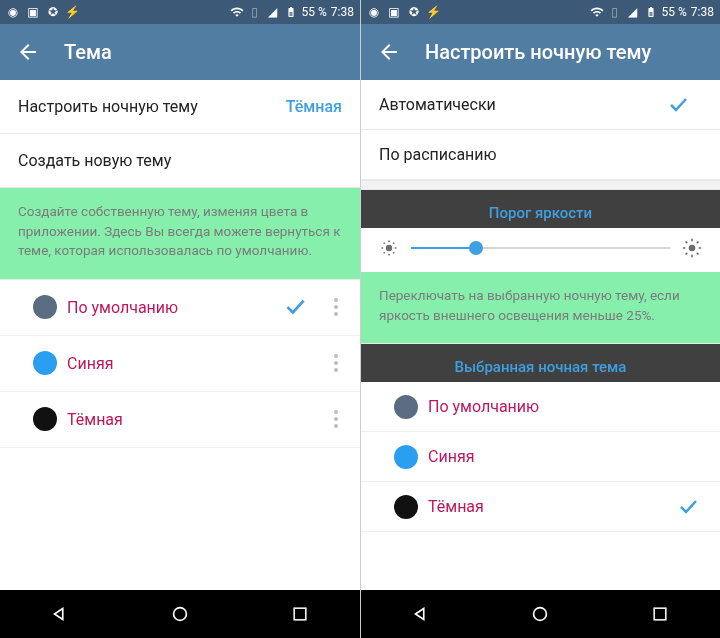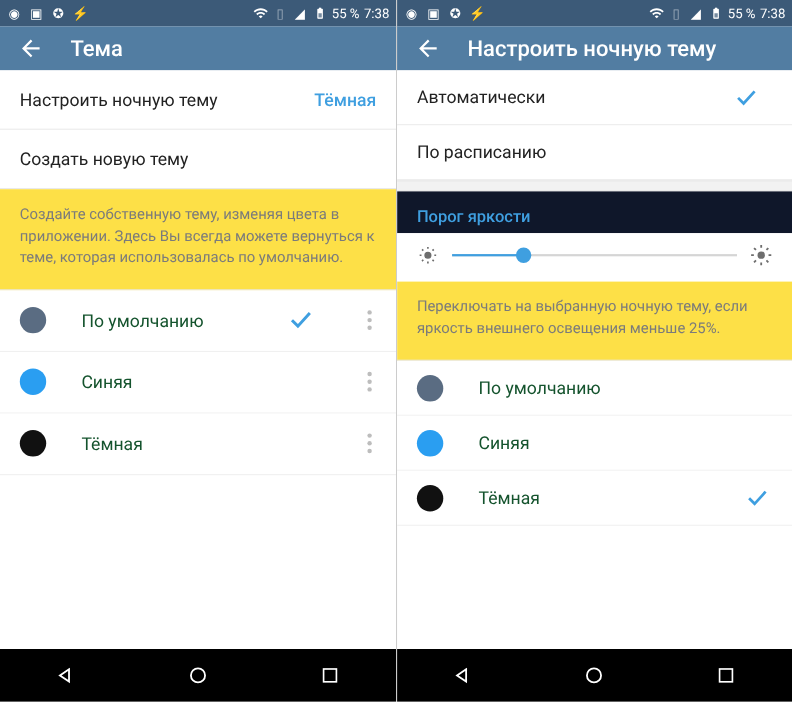--- a/index.html
+++ b/index.html
@@ -4,30 +4,30 @@
 <style>
   * { box-sizing: border-box; margin: 0; padding: 0; }
   html, body { width: 720px; height: 638px; font-family: Roboto, Arial, sans-serif; background: #fff; overflow: hidden; }
   .wrap { display: flex; width: 720px; height: 638px; }
   .phone { width: 360px; height: 638px; display: flex; flex-direction: column; background: #eee; }
   .phone + .phone { border-left: 1px solid #ccc; }
   .statusbar { height: 24px; background: #3c5a78; color: #fff; display: flex; align-items: center; font-size: 12px; padding: 0 6px; }
   .statusbar .sb-left { display: flex; gap: 6px; }
   .statusbar .sb-right { margin-left: auto; display: flex; align-items: center; gap: 4px; }
   .sb-ic { width: 14px; height: 14px; display: inline-flex; align-items: center; justify-content: center; }
-  .appbar { height: 40px; background: #527da2; color: #fff; display: flex; align-items: center; padding: 0 16px; gap: 24px; }
+  .appbar { height: 56px; background: #527da2; color: #fff; display: flex; align-items: center; padding: 0 16px; gap: 24px; }
   .appbar-title { font-size: 20px; font-weight: 500; }
   .content { flex: 1; background: #fff; overflow: hidden; }
   .row { min-height: 50px; display: flex; align-items: center; padding: 0 18px; background: #fff; border-bottom: 1px solid #e7e7e7; font-size: 16px; color: #222; }
   .row .spacer { flex: 1; }
   .row .accent { color: #3f9fe0; font-weight: 500; }
-  .info-block { padding: 14px 18px 18px; background: #fde047; font-size: 13.5px; color: #7b7b7b; line-height: 1.45; border-bottom: 1px solid #e7e7e7; }
-  .section-head { padding: 14px 18px 6px; color: #3f9fe0; font-size: 15px; font-weight: 500; background: #0f172a; }
+  .info-block { padding: 14px 18px 18px; background: #86efac; font-size: 13.5px; color: #7b7b7b; line-height: 1.45; border-bottom: 1px solid #e7e7e7; }
+  .section-head { padding: 14px 18px 6px; color: #3f9fe0; font-size: 15px; font-weight: 500; background: #404040; text-align: center; }
   .divider { height: 10px; background: #f2f2f2; border-top: 1px solid #e7e7e7; border-bottom: 1px solid #e7e7e7; }
-  .theme-row { min-height: 56px; display: flex; align-items: center; padding: 0 8px 0 18px; background: #fff; border-bottom: 1px solid #f0f0f0; gap: 32px; font-size: 16px; color: #14532d; }
+  .theme-row { min-height: 56px; display: flex; align-items: center; padding: 0 8px 0 33px; background: #fff; border-bottom: 1px solid #f0f0f0; gap: 10px; font-size: 16px; color: #be185d; }
   .swatch { width: 24px; height: 24px; border-radius: 50%; flex: none; }
   .swatch.default { background: #5a6c82; }
   .swatch.blue { background: #2a9ef1; }
   .swatch.dark { background: #111; }
   .theme-row .label { flex: 1; }
   .check { color: #3f9fe0; width: 28px; height: 28px; }
   .menu-dots { width: 32px; display: flex; flex-direction: column; align-items: center; gap: 3px; padding: 8px 0; }
   .menu-dots span { width: 4px; height: 4px; border-radius: 50%; background: #bdbdbd; }
   .slider-row { display: flex; align-items: center; padding: 10px 18px 14px; gap: 12px; background: #fff; }
   .slider-row .bright-ic { width: 20px; height: 20px; color: #6e6e6e; }
@@ -213,20 +213,21 @@
         </div>
         <span class="bright-ic">
           <svg viewBox="0 0 24 24" width="20" height="20" fill="currentColor">
               <circle cx="12" cy="12" r="4"></circle>
               <path d="M12 1v3M12 20v3M1 12h3M20 12h3M4.2 4.2l2.1 2.1M17.7 17.7l2.1 2.1M4.2 19.8l2.1-2.1M17.7 6.3l2.1-2.1" stroke="currentColor" stroke-width="2"></path>
             </svg>
         </span>
       </div>
       <div class="info-block">Переключать на выбранную ночную тему, если яркость внешнего освещения меньше 25%.</div>
 
+      <div class="section-head">Выбранная ночная тема</div>
       <div class="theme-row" style="min-height:50px;padding-right:18px">
         <span class="swatch default"></span>
         <span class="label">По умолчанию</span>
       </div>
       <div class="theme-row" style="min-height:50px;padding-right:18px">
         <span class="swatch blue"></span>
         <span class="label">Синяя</span>
       </div>
       <div class="theme-row" style="min-height:50px;padding-right:18px">
         <span class="swatch dark"></span>

